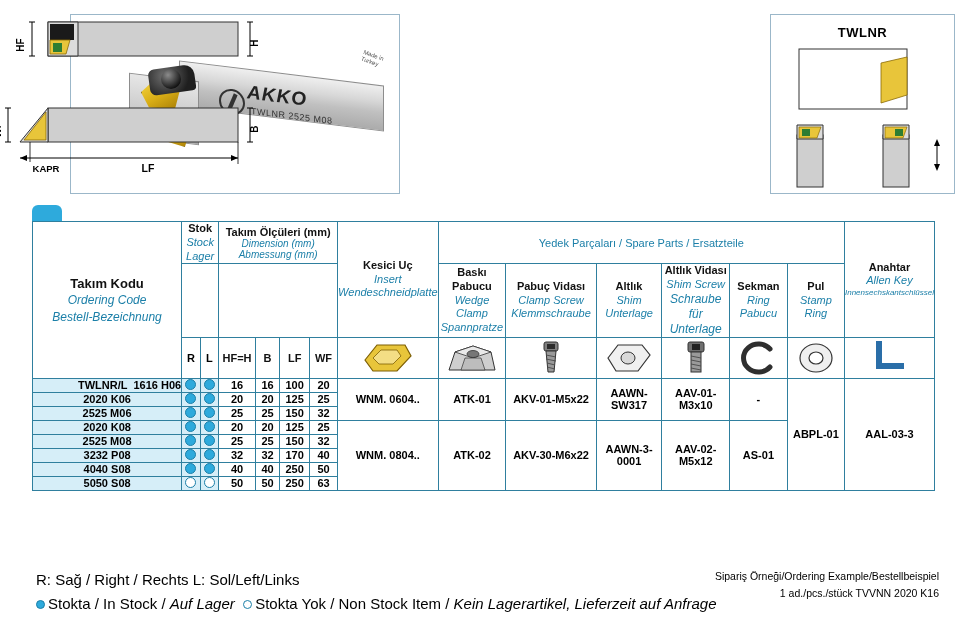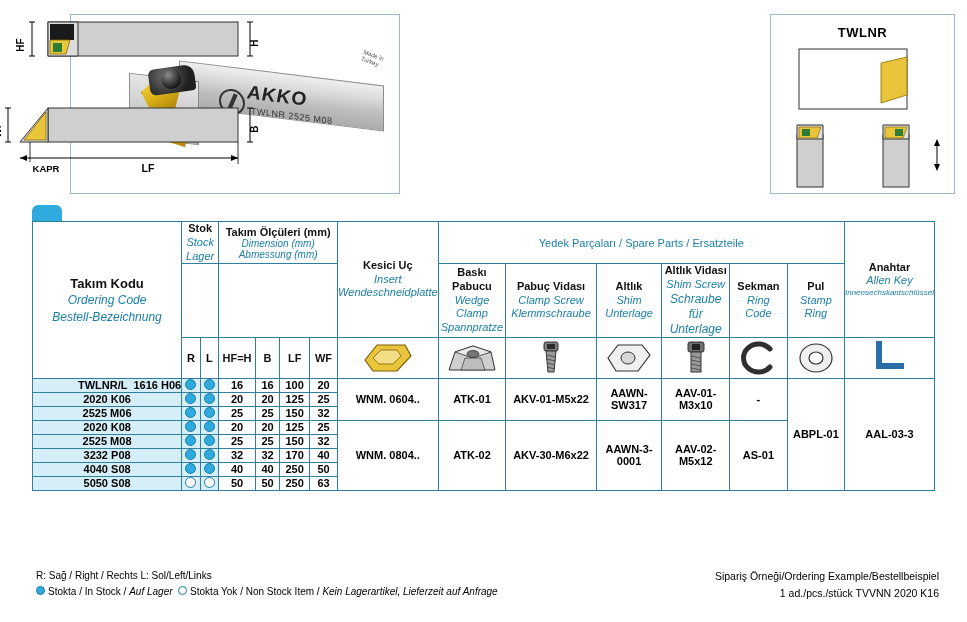--- a/index.html
+++ b/index.html
@@ -147,21 +147,21 @@
   .numcell { font-weight: bold; font-size: 12.5px; padding: 3px 0; }
   .partcell { font-size: 11px; font-weight: bold; }
   .insert-name { font-weight: bold; font-size: 13px; }
   .dashed-top { border-top: 1px dashed #2f7f9e !important; }
 
   .icon-cell { padding: 4px 0 6px; }
   .icon-cell svg { display:block; margin: 0 auto; }
 
   
   .foot-left {
-    position: absolute; left: 36px; top: 568px; font-size: 10px; line-height: 1.6;
+    position: absolute; left: 36px; top: 568px; font-size: 15px; line-height: 1.6;
   }
   .foot-left i { font-style: italic; }
   .foot-right {
     position: absolute; right: 28px; top: 568px; font-size: 10.5px; line-height: 1.6;
     text-align: right;
   }
   .mini-dot {
     display:inline-block; width:9px; height:9px; border-radius:50%;
     background:#2eaadc; border:1px solid #1b7fa8; margin-right:3px;
   }
@@ -317,21 +317,21 @@
           <div class="l3">Unterlage</div>
         </td>
         <td class="colhead">
           <div class="l1">Altlık Vidası</div>
           <div class="l2">Shim Screw</div>
           <div class="l3" style="font-size:12px">Schraube für Unterlage</div>
         </td>
         <td class="colhead">
           <div class="l1">Sekman</div>
           <div class="l2">Ring</div>
-          <div class="l3">Code</div>
+          <div class="l3">Pabucu</div>
         </td>
         <td class="colhead">
           <div class="l1">Pul</div>
           <div class="l2">Stamp</div>
           <div class="l3">Ring</div>
         </td>
       </tr>
 
       <tr>
         <td class="rl-head" style="width:24px">R</td>

